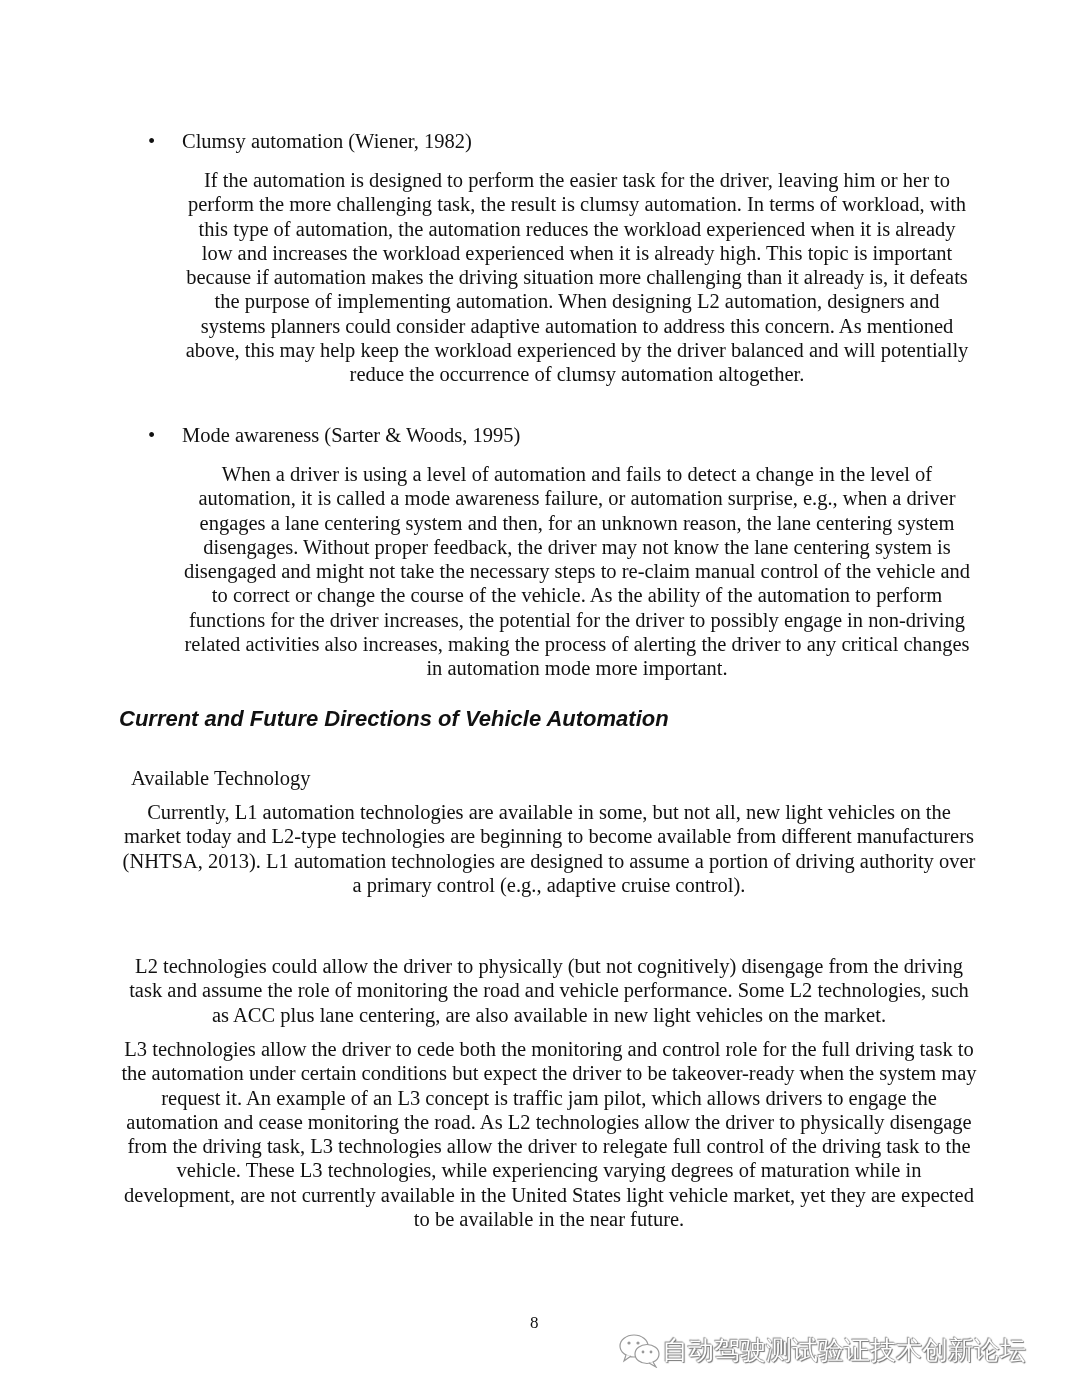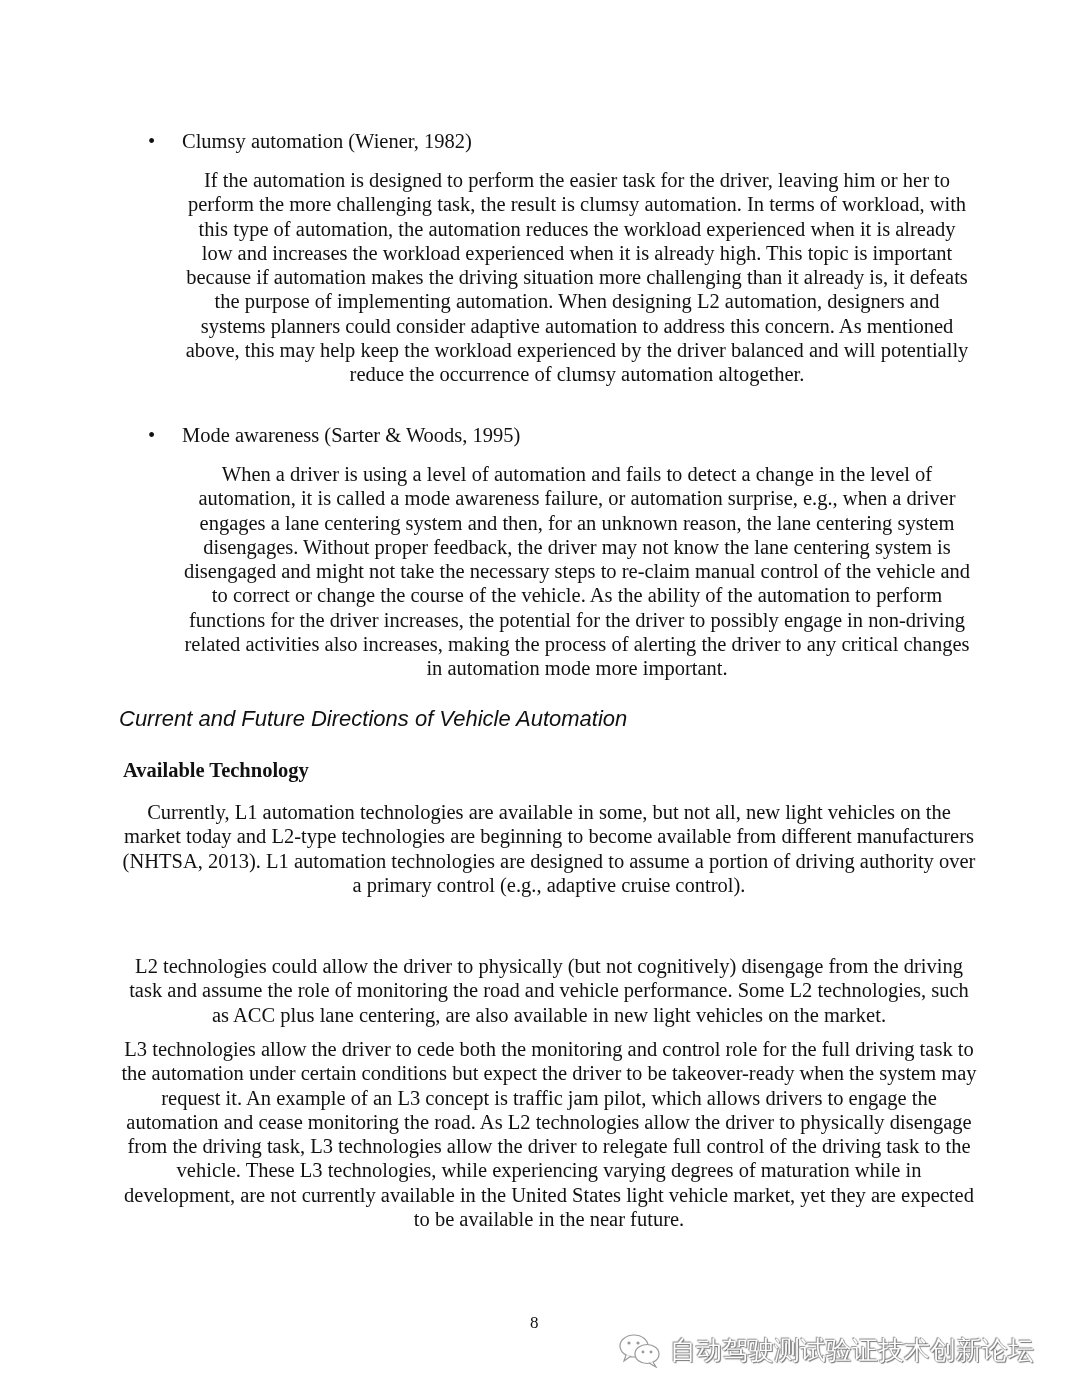--- a/index.html
+++ b/index.html
@@ -4,24 +4,24 @@
 <style>
   html, body { margin: 0; padding: 0; background: #ffffff; }
   body { width: 1080px; height: 1397px; position: relative; overflow: hidden;
          font-family: "Liberation Serif", serif; color: #111; }
   .p { position: absolute; left: 182px; width: 790px; font-size: 20.5px; line-height: 24.3px; margin: 0; text-align: center; }
   .p.full { left: 119px; width: 860px; }
   .bullet-row { position: absolute; left: 148px; font-size: 20.5px; line-height: 24px; }
   .bullet-dot { position: absolute; left: 0; top: 0; width: 10px; }
   .bullet-text { position: absolute; left: 34px; white-space: nowrap; }
   .h2 { position: absolute; left: 119px; top: 706px; margin: 0; font-family: "Liberation Sans", sans-serif;
-        font-weight: normal; font-style: italic; font-size: 22px; white-space: nowrap; }
-  .h3 { position: absolute; left: 119px; top: 755px; margin: 4px; font-weight: bold; font-size: 20.5px; white-space: nowrap; }
+        font-weight: bold; font-style: italic; font-size: 22px; white-space: nowrap; }
+  .h3 { position: absolute; left: 119px; top: 755px; margin: 12px; font-weight: normal; font-size: 20.5px; white-space: nowrap; }
   .page-num { position: absolute; left: 530px; top: 1313px; font-size: 17px; }
-  .watermark { position: absolute; left: 618px; top: 1330px; height: 40px; display: flex; align-items: center; gap: 8px;
+  .watermark { position: absolute; left: 618px; top: 1330px; height: 40px; display: flex; align-items: center; gap: 0;
                color: #ffffff; font-family: "DejaVu Sans", sans-serif; font-size: 26px;
                text-shadow: 0 0 1px #555, 1px 1px 1px #777, -1px -1px 1px #999; }
   .wm-icon { width: 44px; height: 36px; }
 </style>
 </head>
 <body>
 
 <div class="bullet-row" style="top:129px;">
   <span class="bullet-dot">•</span>
   <span class="bullet-text">Clumsy automation (Wiener, 1982)</span>

